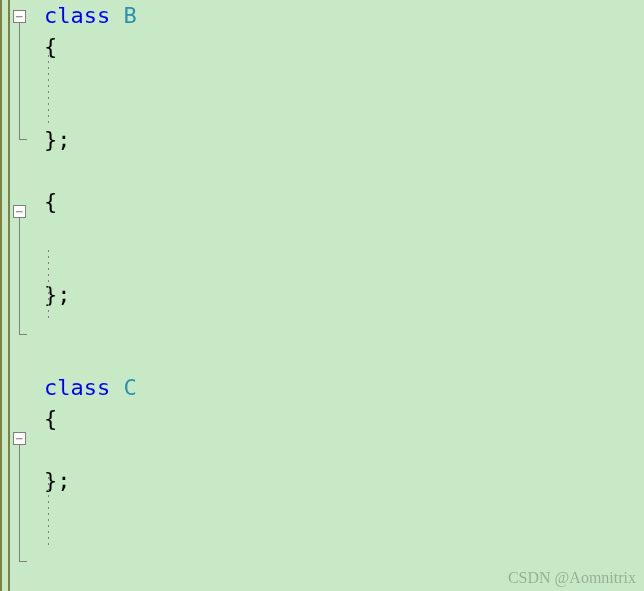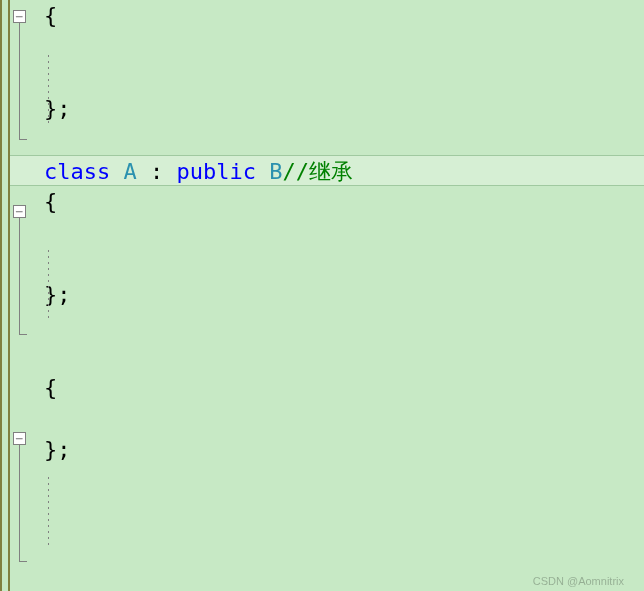--- a/index.html
+++ b/index.html
@@ -74,25 +74,25 @@
       margin-left: -30px;
       padding-left: 34px;
       width: calc(100% + 30px);
     }
     .kw { color: #0000ff; }
     .cls { color: #2b91af; }
     .cmt { color: #008000; }
     .plain { color: #000; }
     .watermark {
       position: absolute;
-      right: 20px;
+      right: 8px;
       bottom: 4px;
-      font-size: 11px;
+      font-size: 16px;
       color: rgba(0,0,0,0.25);
-      font-family: Liberation Sans, sans-serif;
+      font-family: Liberation Serif, serif;
     }
     
     .dotted {
       position: absolute;
       width: 1px;
       background-image: repeating-linear-gradient(to bottom, #808080 0 2px, transparent 2px 6px);
     }
   </style>
 </head>
 <body>
@@ -108,34 +108,35 @@
   <div class="fold-line-v" style="top:218px;height:116px;"></div>
   <div class="fold-line-h" style="top:334px;"></div>
 
   <div class="fold-box" style="top:432px;">−</div>
   <div class="fold-line-v" style="top:445px;height:116px;"></div>
   <div class="fold-line-h" style="top:561px;"></div>
 </div>
 
 <div class="code">
 
+  <div class="line"><span class="kw">class</span><span class="plain"> </span><span class="cls">B</span></div>
   <div class="line"><span class="plain">{</span></div>
   <div class="line"> </div>
   <div class="line"> </div>
   <div class="line"><span class="plain">};</span></div>
   <div class="line"> </div>
 
-  <div class="line highlight"><span class="kw">class</span><span class="plain"> </span><span class="cls">A</span><span class="plain"> : </span><span class="kw">public</span><span class="plain"> </span><span class="cls">B</span><span class="cmt">//继承</span></div>
   <div class="line"><span class="plain">{</span></div>
   <div class="line"> </div>
   <div class="line"> </div>
   <div class="line"><span class="plain">};</span></div>
   <div class="line"> </div>
   <div class="line"> </div>
 
+  <div class="line"><span class="kw">class</span><span class="plain"> </span><span class="cls">C</span></div>
   <div class="line"><span class="plain">{</span></div>
   <div class="line"> </div>
   <div class="line"><span class="plain">};</span></div>
 
   <div class="dotted" style="left:8px;top:55px;height:70px;"></div>
   <div class="dotted" style="left:8px;top:250px;height:70px;"></div>
   <div class="dotted" style="left:8px;top:477px;height:70px;"></div>
 </div>
 
 <div class="watermark">CSDN @Aomnitrix</div>

